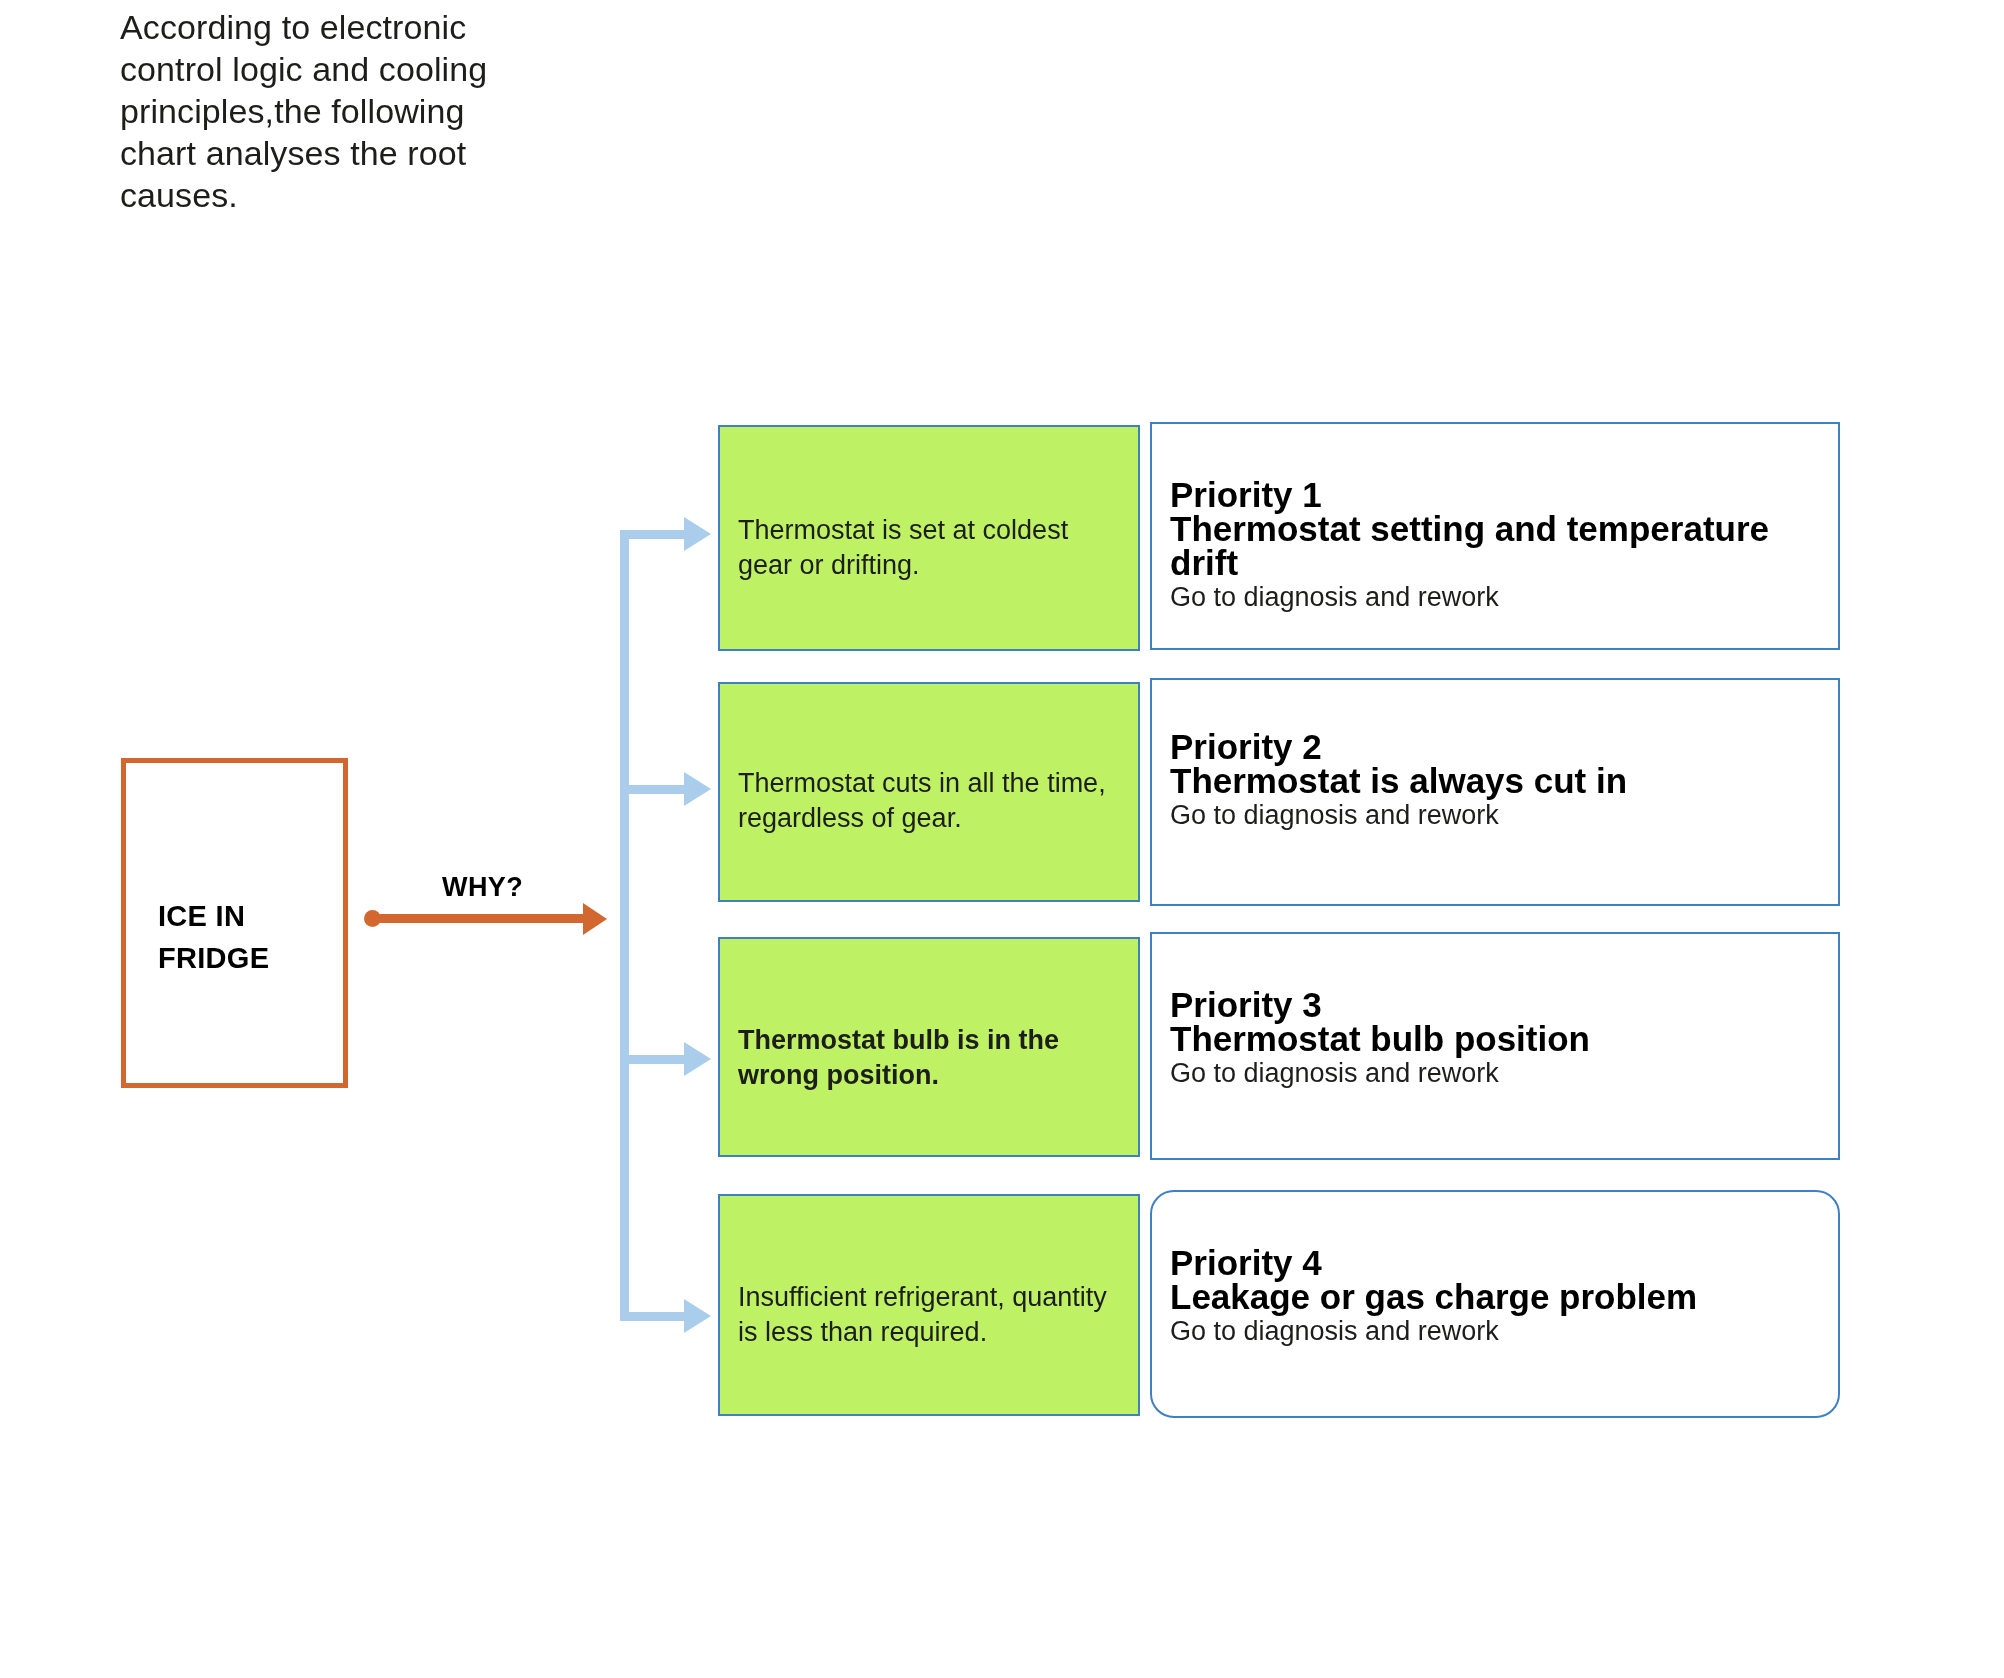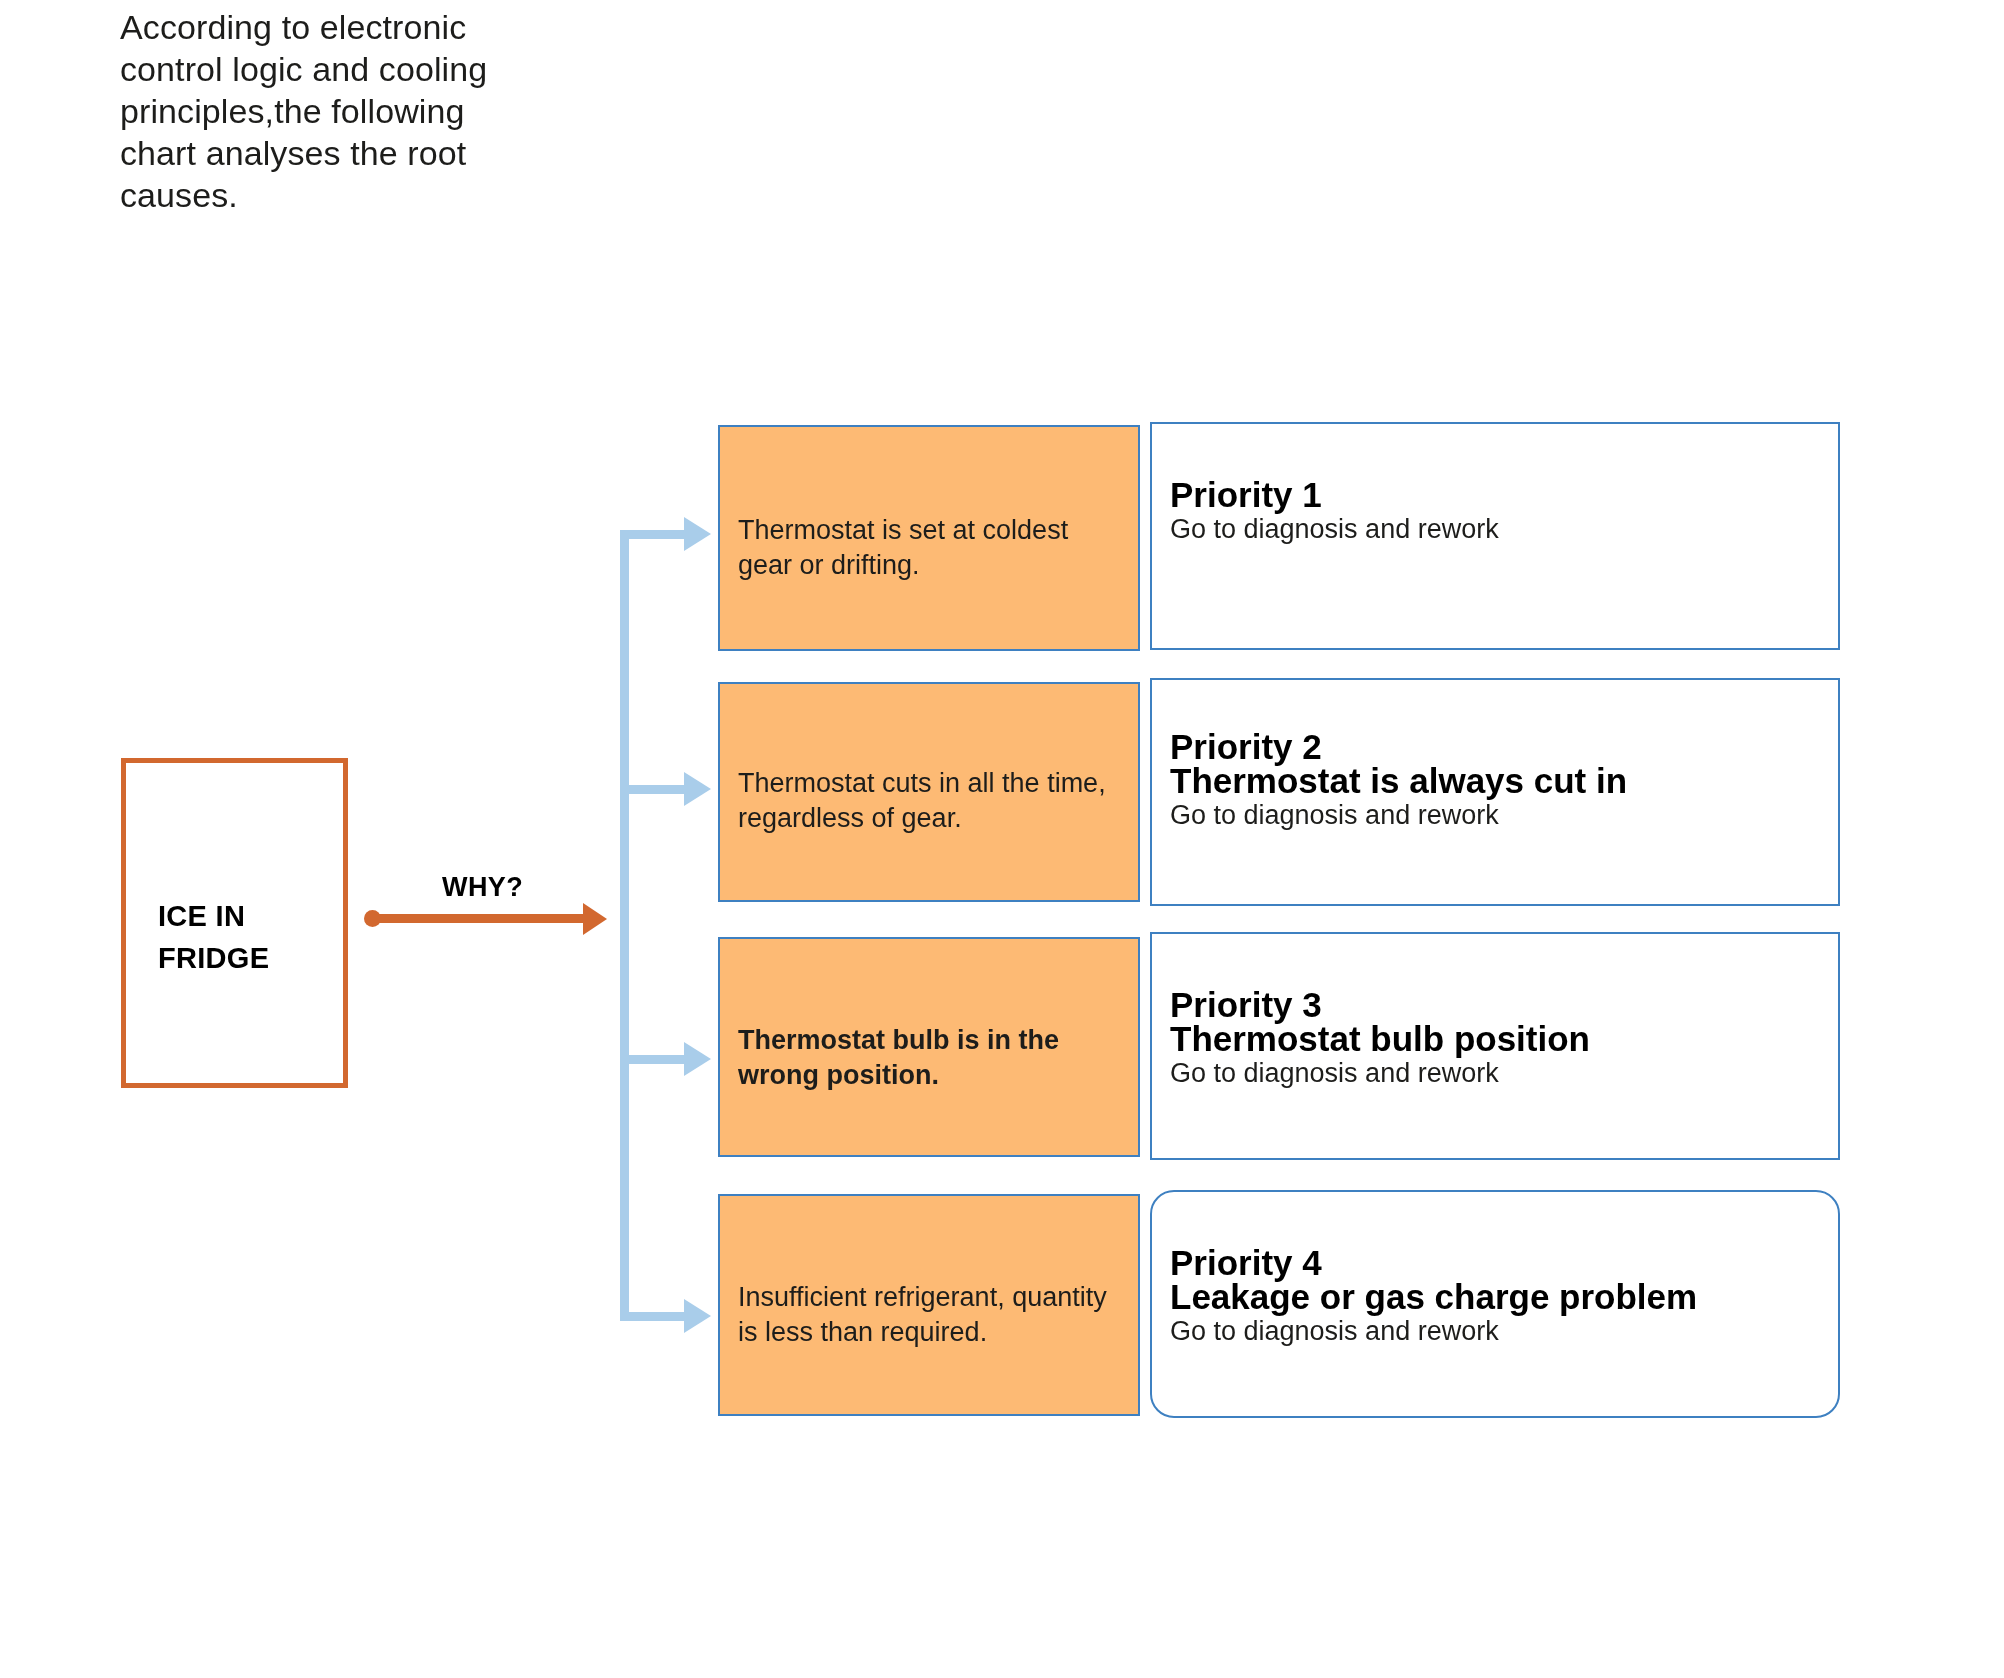--- a/index.html
+++ b/index.html
@@ -97,21 +97,21 @@
     border-left:27px solid #A9CDEA;
   }
 
   
   .cause-box{
     position:absolute;
     left:718px;
     width:422px;
     border:2px solid #3E80C1;
     box-sizing:border-box;
-    background:#fdba74;
+    background:#bef264;
   }
   .cause-text{
     position:absolute;
     left:18px;
     width:390px;
     font-size:27px;
     line-height:35px;
     color:#1d1d1b;
   }
   .priority-box{
@@ -173,20 +173,21 @@
 
   <div class="branch" style="top:1312px;"></div>
   <div class="branch-head" style="left:684px;top:1299px;"></div>
 
   <div class="cause-box" style="top:425px;height:226px;">
     <div class="cause-text" style="top:86px;">Thermostat is set at coldest gear or drifting.</div>
   </div>
   <div class="priority-box" style="top:422px;height:228px;">
     <div class="priority-text" style="top:54px;">
       <span class="p-rank">Priority 1</span>
+      <span class="p-title">Thermostat setting and temperature drift</span>
       <span class="p-action">Go to diagnosis and rework</span>
     </div>
   </div>
 
   <div class="cause-box" style="top:682px;height:220px;">
     <div class="cause-text" style="top:82px;">Thermostat cuts in all the time, regardless of gear.</div>
   </div>
   <div class="priority-box" style="top:678px;height:228px;padding-left:28px;">
     <div class="priority-text" style="top:50px;">
       <span class="p-rank">Priority 2</span>

